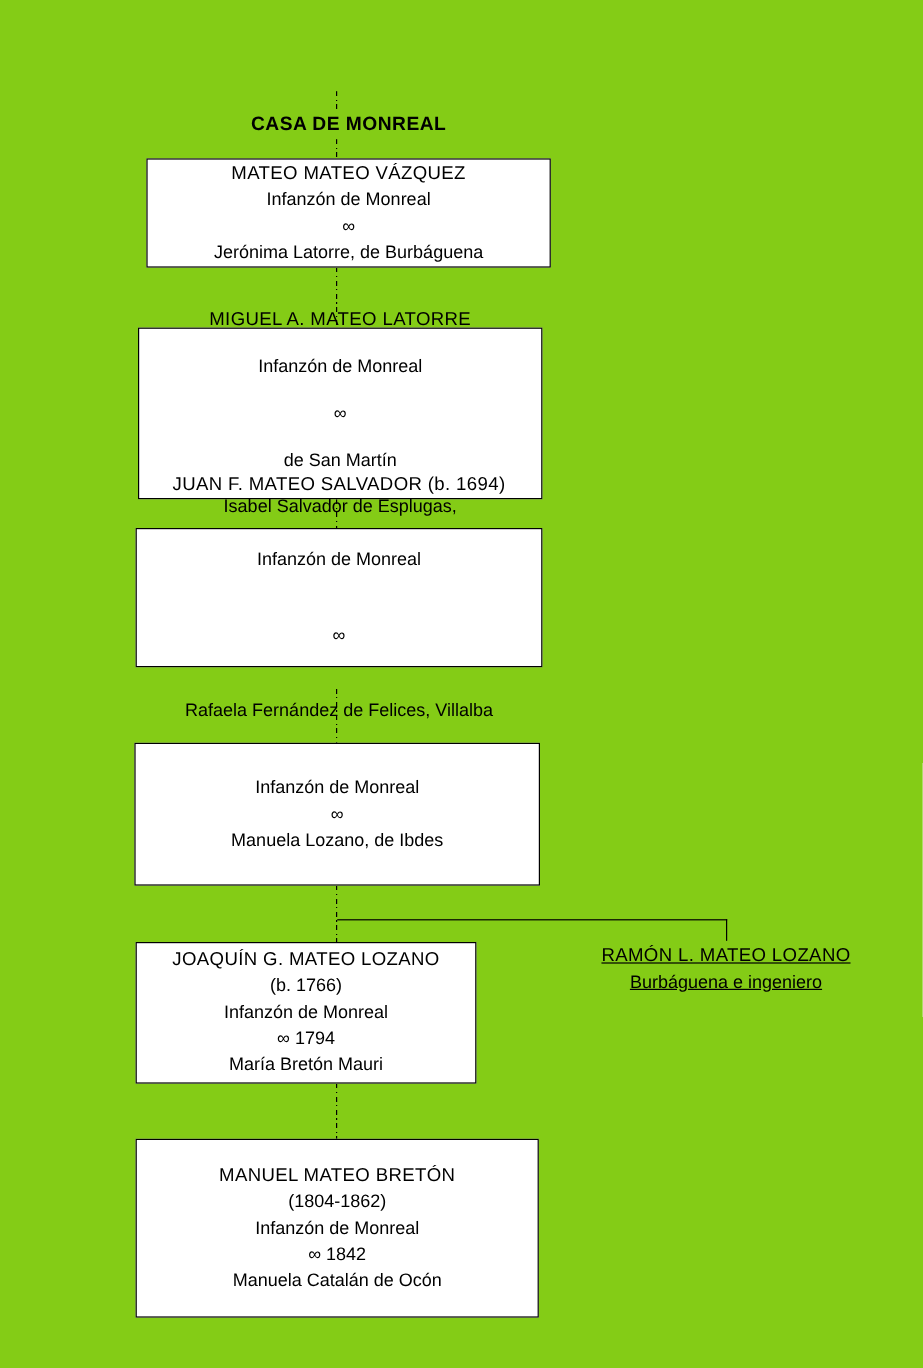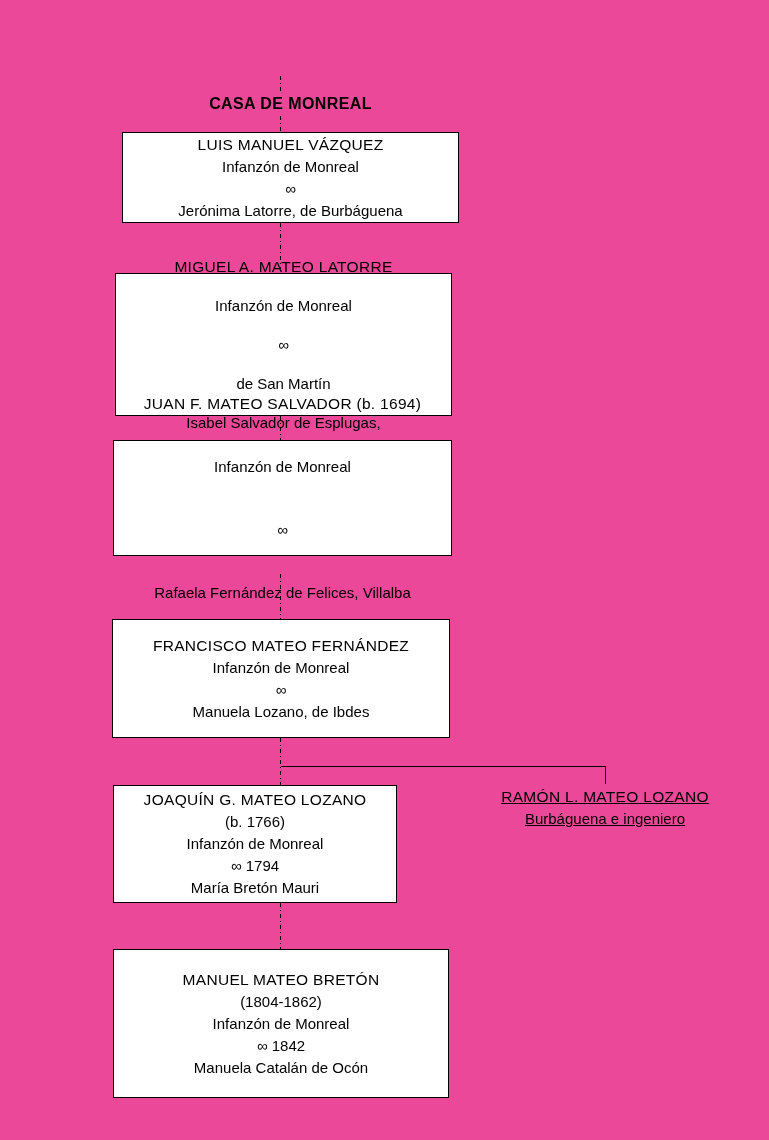--- a/index.html
+++ b/index.html
@@ -5,21 +5,21 @@
   * { margin: 0; padding: 0; box-sizing: border-box; }
   html, body { background: #ffffff; }
   body {
     font-family: "Liberation Sans", "DejaVu Sans", sans-serif;
     color: #000000;
   }
   .canvas {
     position: relative;
     width: 769px;
     height: 1140px;
-    background: #ec4899;
+    background: #84cc16;
     overflow: hidden;
   }
   .chart-title {
     position: absolute;
     left: 122px;
     top: 93px;
     width: 337px;
     text-align: center;
     font-size: 16px;
     font-weight: bold;
@@ -84,21 +84,21 @@
   <div class="vconn" style="left:280px; top:574px; height:45px;"></div>
   <div class="vconn" style="left:280px; top:738px; height:47px;"></div>
   <div class="vconn" style="left:280px; top:903px; height:46px;"></div>
 
   <div class="branch-h" style="left:281px; top:766px; width:325px;"></div>
   <div class="branch-v" style="left:605px; top:766px; height:18px;"></div>
 
   <div class="chart-title">CASA DE MONREAL</div>
 
   <div class="person-box" style="left:122px; top:132px; width:337px; height:91px;">
-    <div class="line caps">LUIS MANUEL VÁZQUEZ</div>
+    <div class="line caps">MATEO MATEO VÁZQUEZ</div>
     <div class="line">Infanzón de Monreal</div>
     <div class="line">∞</div>
     <div class="line">Jerónima Latorre, de Burbáguena</div>
   </div>
 
   <div class="person-box" style="left:115px; top:273px; width:337px; height:143px;gap:17px;">
     <div class="line caps">MIGUEL A. MATEO LATORRE</div>
     <div class="line">Infanzón de Monreal</div>
     <div class="line">∞</div>
     <div class="line">de San Martín</div>
@@ -106,21 +106,20 @@
   </div>
 
   <div class="person-box" style="left:113px; top:440px; width:339px; height:116px;gap:41px;">
     <div class="line caps">JUAN F. MATEO SALVADOR (b. 1694)</div>
     <div class="line">Infanzón de Monreal</div>
     <div class="line">∞</div>
     <div class="line">Rafaela Fernández de Felices, Villalba</div>
   </div>
 
   <div class="person-box" style="left:112px; top:619px; width:338px; height:119px;">
-    <div class="line caps">FRANCISCO MATEO FERNÁNDEZ</div>
     <div class="line">Infanzón de Monreal</div>
     <div class="line">∞</div>
     <div class="line">Manuela Lozano, de Ibdes</div>
   </div>
 
   <div class="person-box" style="left:113px; top:785px; width:284px; height:118px;">
     <div class="line caps">JOAQUÍN G. MATEO LOZANO</div>
     <div class="line">(b. 1766)</div>
     <div class="line">Infanzón de Monreal</div>
     <div class="line">∞ 1794</div>

